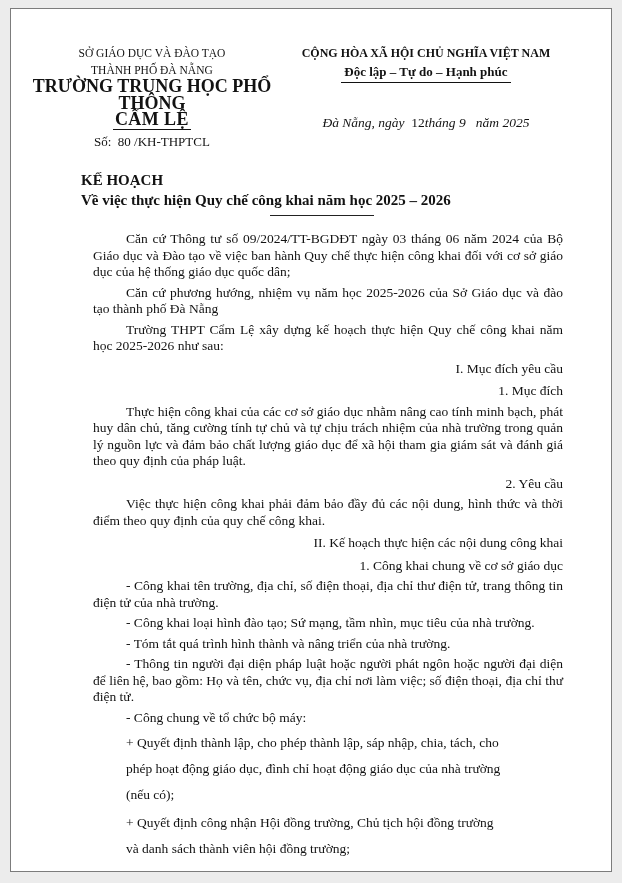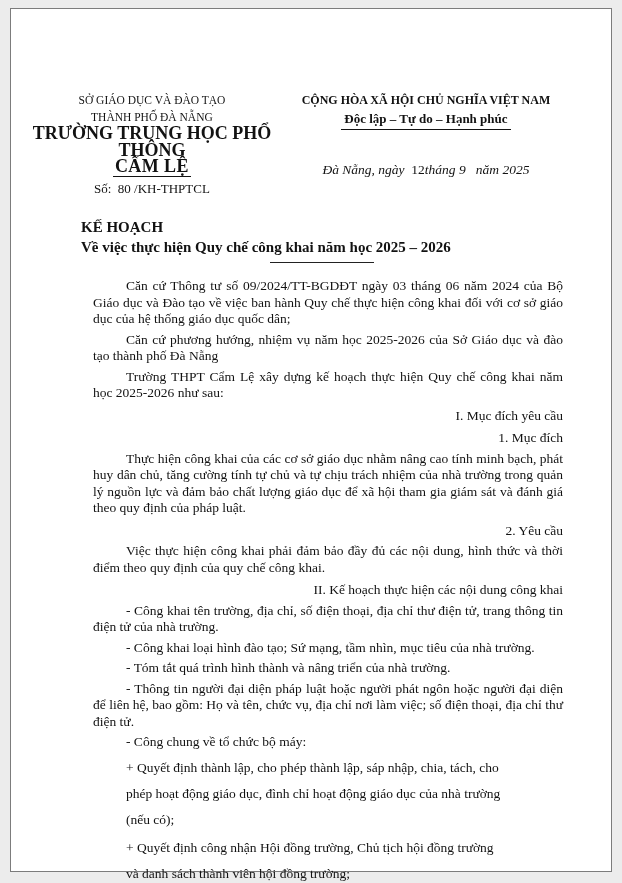--- a/index.html
+++ b/index.html
@@ -24,21 +24,21 @@
     background: #ffffff;
     border: 1px solid #7c7c7c;
     color: #121212;
     box-sizing: border-box;
   }
   .pre { white-space: pre-wrap; }
 
   
   .hdr {
     display: flex;
-    padding-top: 83px;
+    padding-top: 36px;
   }
   .hdr-left {
     width: 302px;
     margin-left: 10px;
     text-align: center;
     line-height: 16.5px;
   }
   .hdr-right {
     width: 330px;
     margin-left: auto;
@@ -136,20 +136,21 @@
     <div class="bodytext" id="paragraphs">
         <p class="para">Căn cứ Thông tư số 09/2024/TT-BGDĐT ngày 03 tháng 06 năm 2024 của Bộ Giáo dục và Đào tạo về việc ban hành Quy chế thực hiện công khai đối với cơ sở giáo dục của hệ thống giáo dục quốc dân;</p>
         <p class="para">Căn cứ phương hướng, nhiệm vụ năm học 2025-2026 của Sở Giáo dục và đào tạo thành phố Đà Nẵng</p>
         <p class="para">Trường THPT Cẩm Lệ xây dựng kế hoạch thực hiện Quy chế công khai năm học 2025-2026 như sau:</p>
         <p class="para para-heading">I. Mục đích yêu cầu</p>
         <p class="para para-heading">1. Mục đích</p>
         <p class="para">Thực hiện công khai của các cơ sở giáo dục nhằm nâng cao tính minh bạch, phát huy dân chủ, tăng cường tính tự chủ và tự chịu trách nhiệm của nhà trường trong quản lý nguồn lực và đảm bảo chất lượng giáo dục để xã hội tham gia giám sát và đánh giá theo quy định của pháp luật.</p>
         <p class="para para-heading">2. Yêu cầu</p>
         <p class="para">Việc thực hiện công khai phải đảm bảo đầy đủ các nội dung, hình thức và thời điểm theo quy định của quy chế công khai.</p>
         <p class="para para-heading">II. Kế hoạch thực hiện các nội dung công khai</p>
+        <p class="para para-heading">1. Công khai chung về cơ sở giáo dục</p>
         <p class="para">- Công khai tên trường, địa chỉ, số điện thoại, địa chỉ thư điện tử, trang thông tin điện tử của nhà trường.</p>
         <p class="para">- Công khai loại hình đào tạo; Sứ mạng, tầm nhìn, mục tiêu của nhà trường.</p>
         <p class="para">- Tóm tắt quá trình hình thành và nâng triển của nhà trường.</p>
         <p class="para">- Thông tin người đại diện pháp luật hoặc người phát ngôn hoặc người đại diện để liên hệ, bao gồm: Họ và tên, chức vụ, địa chỉ nơi làm việc; số điện thoại, địa chỉ thư điện tử.</p>
         <p class="para">- Công chung về tổ chức bộ máy:</p>
         <p class="para para-plus">+ Quyết định thành lập, cho phép thành lập, sáp nhập, chia, tách, cho phép hoạt động giáo dục, đình chỉ hoạt động giáo dục của nhà trường (nếu có);</p>
         <p class="para para-plus">+ Quyết định công nhận Hội đồng trường, Chủ tịch hội đồng trường và danh sách thành viên hội đồng trường;</p>
       </div>
 
   </div>

